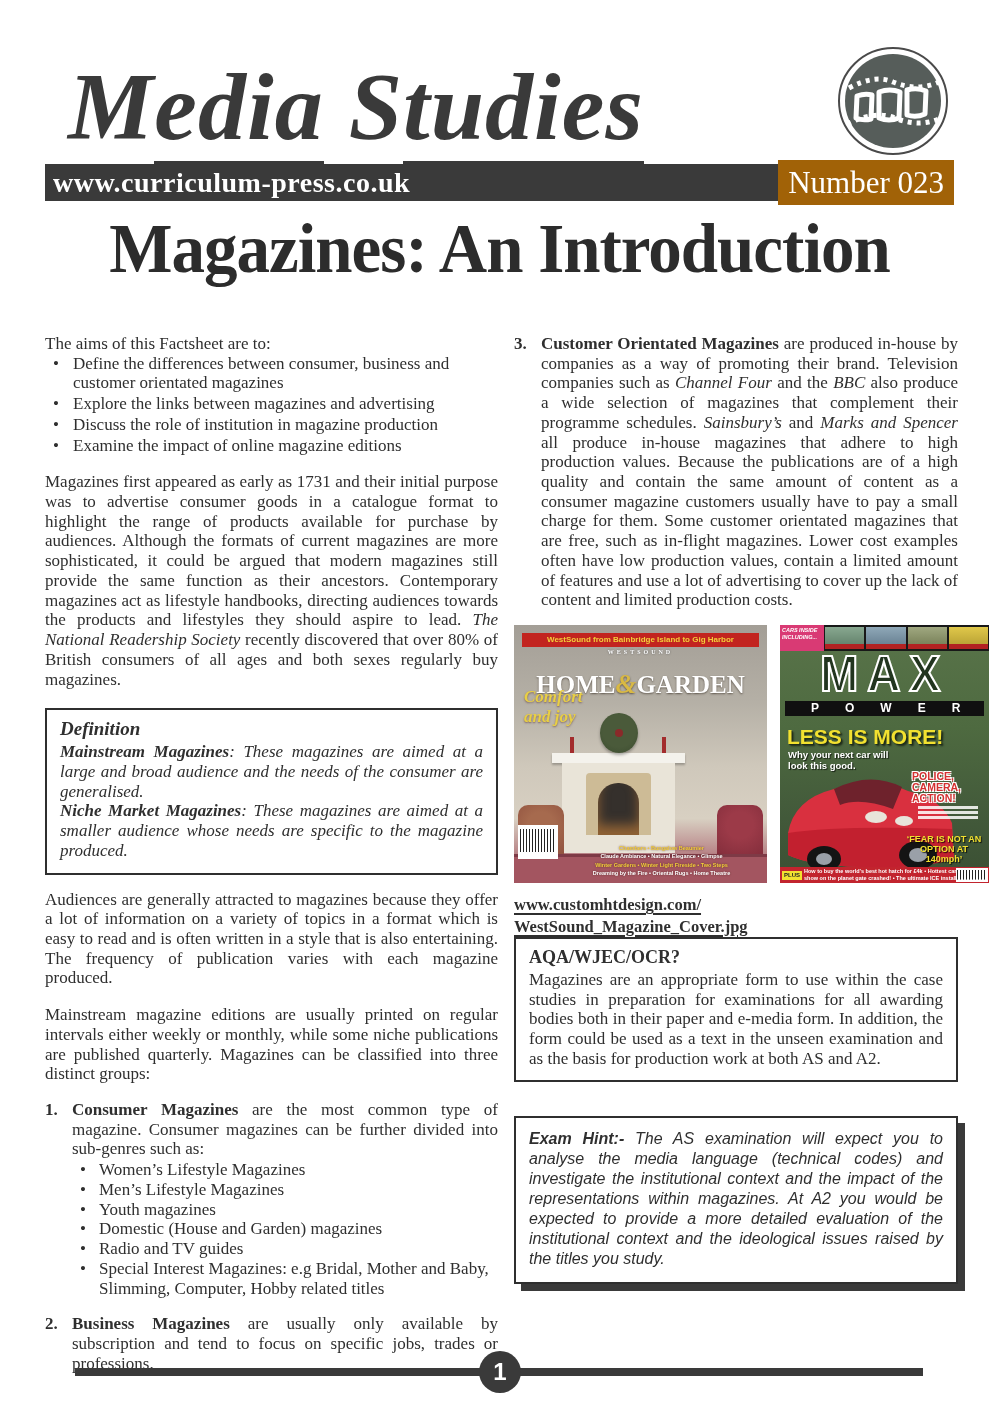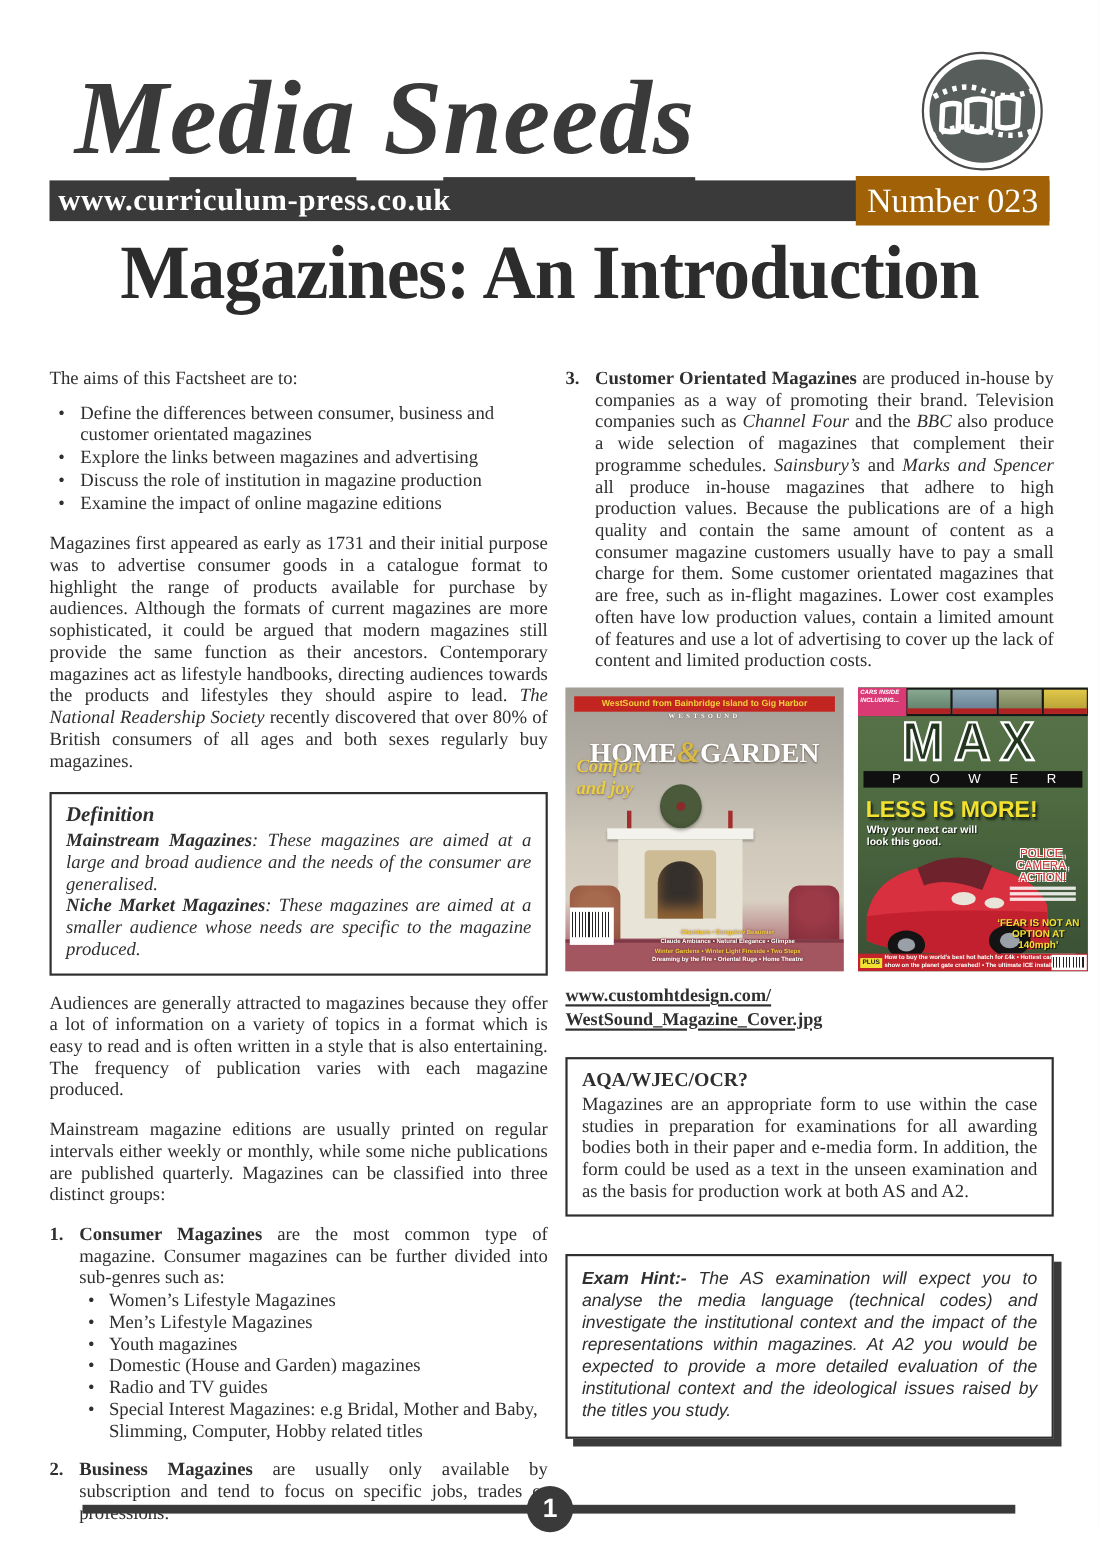--- a/index.html
+++ b/index.html
@@ -39,21 +39,21 @@
     position:absolute;left:0;right:0;top:210px;text-align:center;
     font-size:67px;font-weight:bold;color:#2c2c2c;letter-spacing:-1px;
     transform:scaleY(1.04);
   }
 
   
   .col-left{position:absolute;left:45px;top:334px;width:453px;font-size:17px;line-height:1.16;}
   .col-right{position:absolute;left:514px;top:334px;width:444px;font-size:17px;line-height:1.16;}
   .just{text-align:justify;}
 
-  ul.bullets{list-style:none;margin:12px 0 0 0;padding:0 0 0 28px;}
+  ul.bullets{list-style:none;margin:0 0 0 0;padding:0 0 0 28px;}
   ul.bullets li{position:relative;margin:0 0 1px 0;}
   ul.bullets li::before{content:"\2022";position:absolute;left:-20px;}
 
   .para{margin-top:17px;}
 
   .def-box{
     margin-top:19px;border:2px solid #2f2f2f;padding:8px 13px 12px 13px;
   }
   .def-heading{font-weight:bold;font-style:italic;font-size:19px;margin-bottom:2px;}
   .def-item{text-align:justify;}
@@ -118,30 +118,30 @@
   .mp-thumb::after{content:"";position:absolute;left:0;right:0;bottom:0;height:5px;background:#b22222;}
   .mp-t1{background:linear-gradient(#88a890,#5c7a64);}
   .mp-t2{background:linear-gradient(#8fa8b8,#60788a);}
   .mp-t3{background:linear-gradient(#a0a880,#707850);}
   .mp-t4{background:linear-gradient(#e0c84a,#b09a30);}
   .mp-masthead{position:absolute;top:26px;left:0;right:0;text-align:center;
     font-family:"Liberation Sans",sans-serif;font-weight:900;font-size:46px;line-height:1;
     color:#22351f;letter-spacing:9px;-webkit-text-stroke:2px #ffffff;
     text-shadow:0 0 1px #fff;transform:scaleY(1.08);}
   .mp-powerbar{position:absolute;top:76px;left:5px;right:5px;height:15px;background:#101010;
-    color:#fff;font-family:"Liberation Sans",sans-serif;font-weight:400;font-size:12px;
+    color:#fff;font-family:"Liberation Sans",sans-serif;font-weight:700;font-size:12px;
     line-height:15px;text-align:right;letter-spacing:26px;text-indent:26px;overflow:hidden;}
   .mp-headline{position:absolute;top:100px;left:7px;color:#f2e130;
     font-family:"Liberation Sans",sans-serif;font-weight:900;font-size:21px;
     text-shadow:1px 1px 0 #1e2e1a,2px 2px 2px rgba(0,0,0,.6);white-space:nowrap;}
   .mp-subhead{position:absolute;top:124px;left:8px;width:112px;color:#fff;
     font-family:"Liberation Sans",sans-serif;font-weight:bold;font-size:9.5px;line-height:1.2;
     text-shadow:1px 1px 1px rgba(0,0,0,.7);}
-  .mp-callout1{position:absolute;top:146px;right:5px;width:72px;text-align:center;
-    font-family:"Liberation Sans",sans-serif;font-weight:400;font-size:10.5px;line-height:1.05;
+  .mp-callout1{position:absolute;top:146px;right:5px;width:72px;
+    font-family:"Liberation Sans",sans-serif;font-weight:700;font-size:10.5px;line-height:1.05;
     color:#d43030;text-shadow:-1px -1px 0 #fff,1px -1px 0 #fff,-1px 1px 0 #fff,1px 1px 0 #fff;}
   .mp-callout2{position:absolute;top:210px;right:5px;width:80px;text-align:center;
     font-family:"Liberation Sans",sans-serif;font-weight:900;font-size:9px;line-height:1.1;
     color:#f2e130;text-shadow:1px 1px 1px rgba(0,0,0,.8);}
   .mp-minibars{margin-top:3px;}
   .mp-minibars i{display:block;height:3px;background:rgba(255,255,255,.85);margin:2px 6px 0 6px;}
   .mp-car{position:absolute;left:0;bottom:14px;width:178px;height:132px;}
   .mp-bottomstrip{position:absolute;bottom:0;left:0;right:0;height:16px;background:#c2242e;
     display:flex;align-items:center;}
   .mp-plus{flex:none;background:#f2e130;color:#222;font-family:"Liberation Sans",sans-serif;
@@ -154,21 +154,21 @@
     box-shadow:0 0 0 1px #fff;}
 
   
   .sources{display:flex;margin-top:11px;}
   .source{width:209px;font-weight:bold;font-size:16.5px;line-height:1.3;}
   .source + .source{margin-left:13px;}
   .source span{display:block;text-decoration:underline;text-underline-offset:3px;text-decoration-thickness:1.5px;}
   .ls{letter-spacing:0.33em;}
 
   
-  .aqa-box{margin-top:24px;border:2px solid #2f2f2f;padding:8px 13px 12px 13px;}
+  .aqa-box{border:2px solid #2f2f2f;padding:8px 13px 12px 13px;}
   .aqa-heading{font-weight:bold;font-size:18px;margin-bottom:2px;}
   .exam-box{
     margin-top:34px;border:2px solid #2f2f2f;background:#fff;
     box-shadow:7px 7px 0 0 #3a3a3a;padding:11px 13px 13px 13px;
     font-family:"Liberation Sans",sans-serif;font-size:16px;line-height:1.25;text-align:justify;
   }
 
   
   .footer-line{position:absolute;left:75px;right:76px;top:1368px;height:8px;background:#3a3a3a;}
   .footer-circle{
@@ -176,21 +176,21 @@
     background:#3a3a3a;color:#fff;display:flex;align-items:center;justify-content:center;
     font-family:"Liberation Sans",sans-serif;font-weight:bold;font-size:24px;
   }
 </style>
 </head>
 <body>
 
 <div class="page">
 
   <div class="masthead">
-    <div class="brand"><span>M</span><span class="ru">edia</span><span> S</span><span class="ru">needs</span></div>
+    <div class="brand"><span>M</span><span class="ru">edia</span><span> S</span><span class="ru">tudies</span></div>
   </div>
   <svg class="logo" viewBox="0 0 112 110">
     <ellipse cx="56" cy="55" rx="54" ry="53" fill="#ffffff" stroke="#4a4a4a" stroke-width="2"></ellipse>
     <ellipse cx="56" cy="55" rx="48" ry="47" fill="#565d5a"></ellipse>
     <g stroke="#ffffff" fill="none">
       <path d="M12,42 Q38,28 56,36 Q80,46 102,36" stroke-width="5" stroke-dasharray="4 5"></path>
       <path d="M10,78 Q38,64 58,72 Q82,82 104,72" stroke-width="5" stroke-dasharray="4 5"></path>
       <path d="M20,50 Q28,47 35,49 L34,73 Q26,75 19,72 Z" stroke-width="5" stroke-linejoin="round"></path>
       <path d="M42,46 Q53,42 63,46 L62,72 Q52,76 42,72 Z" stroke-width="5" stroke-linejoin="round"></path>
       <path d="M70,44 Q80,41 89,45 L88,68 Q79,72 70,69 Z" stroke-width="5" stroke-linejoin="round"></path>

